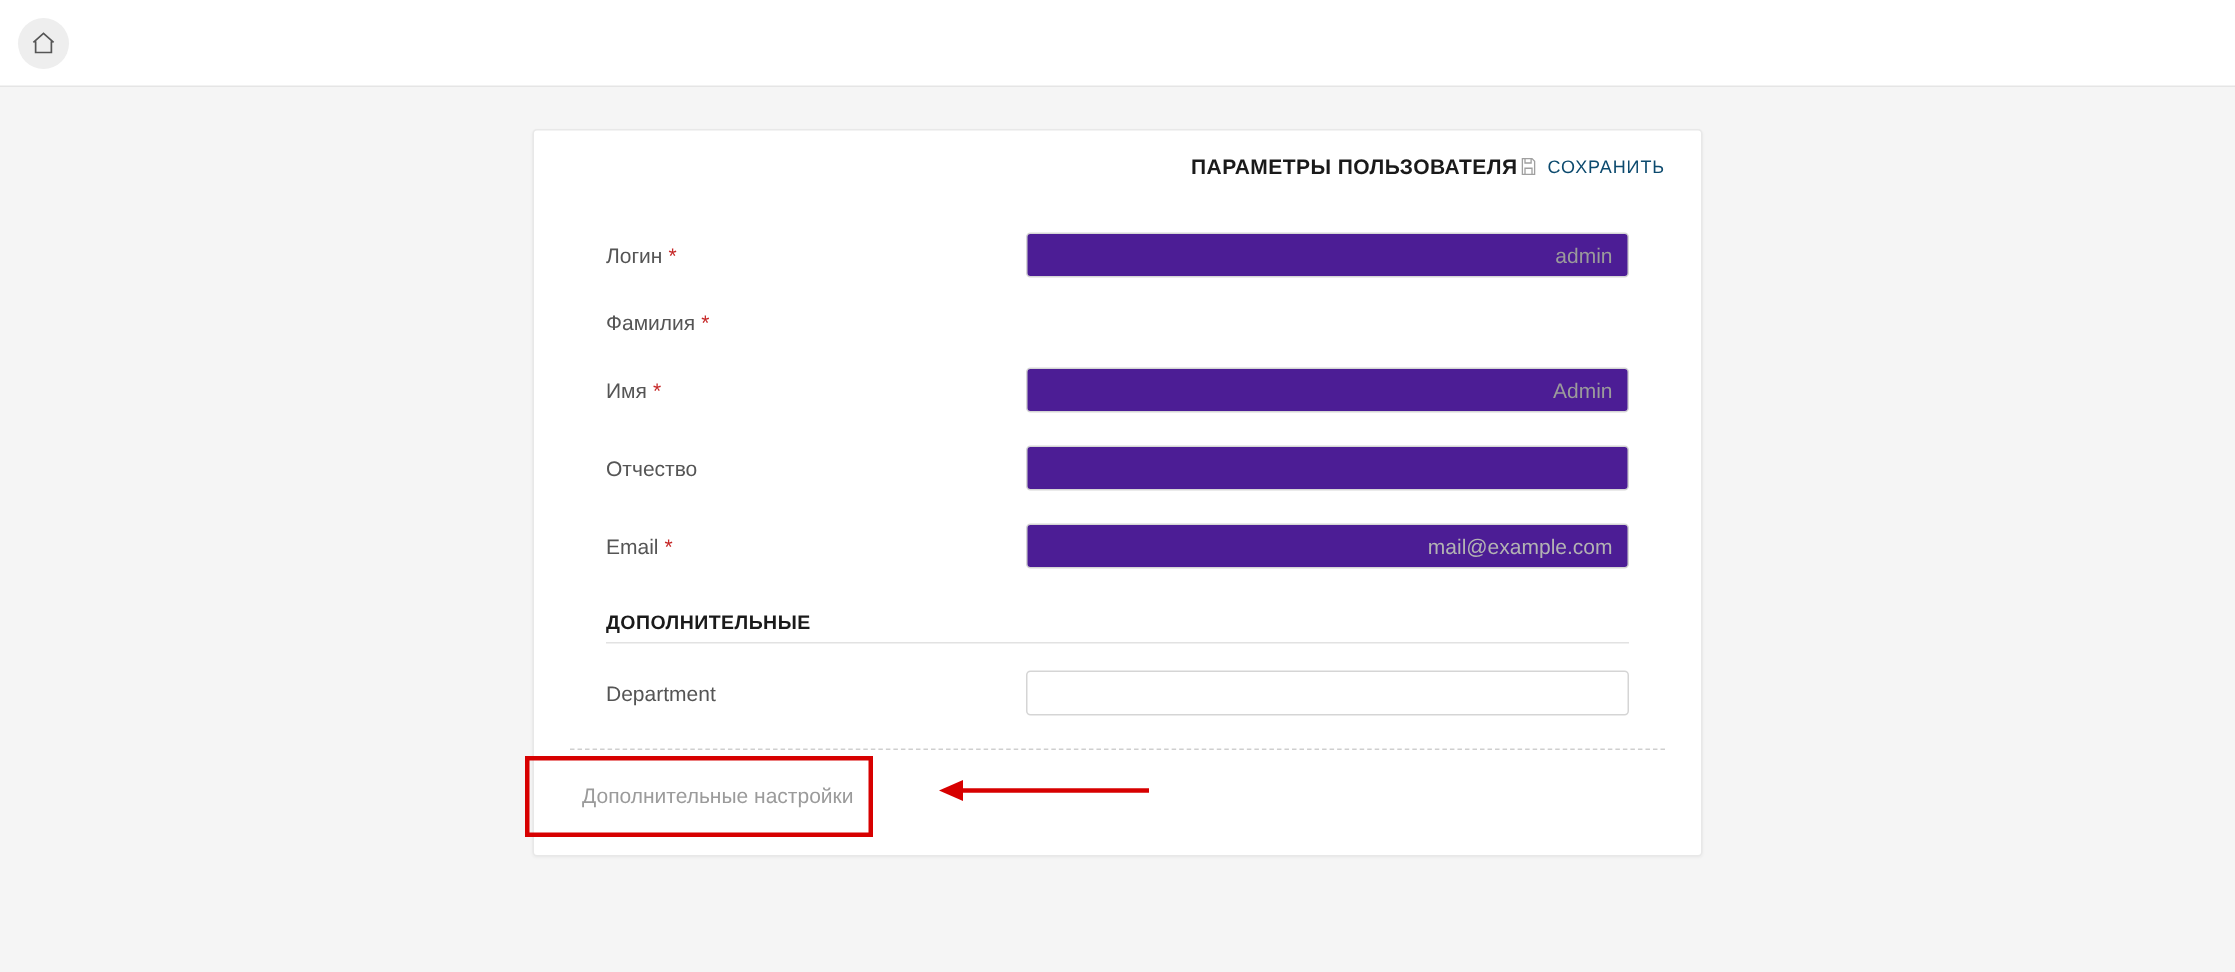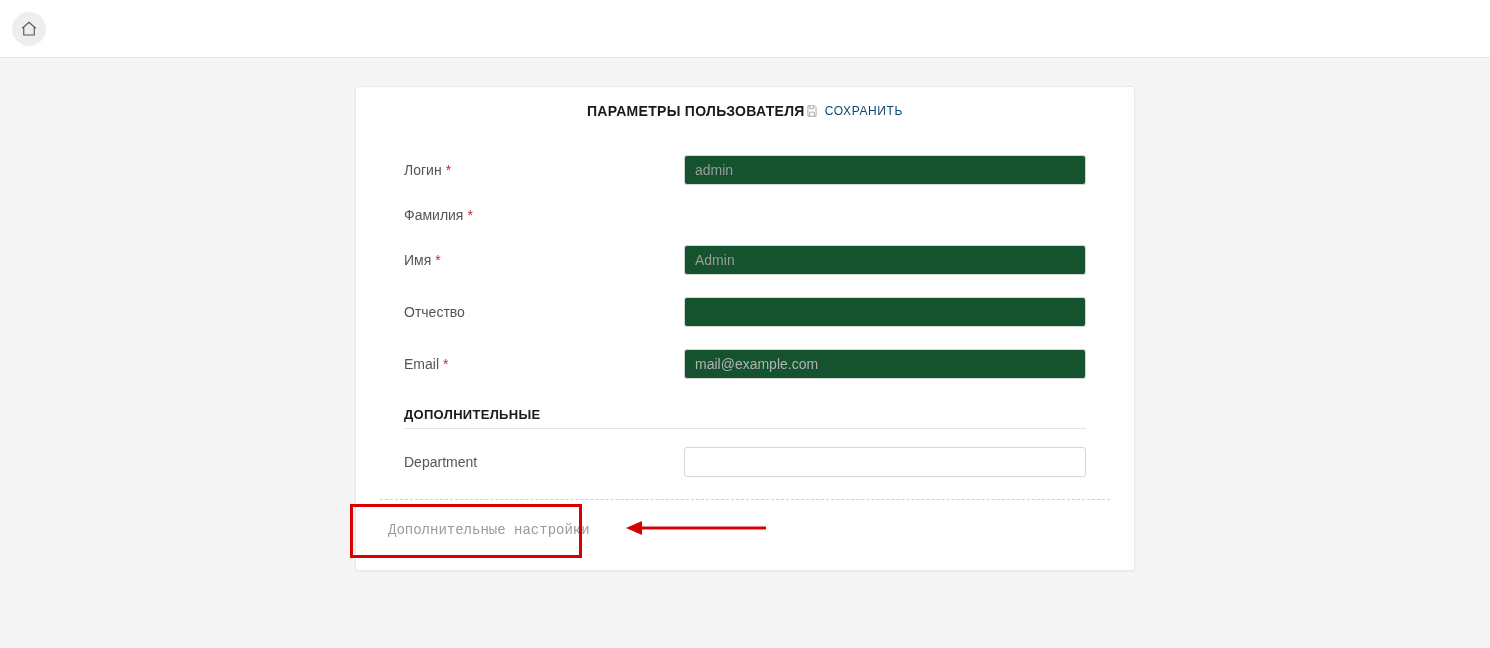--- a/index.html
+++ b/index.html
@@ -39,21 +39,21 @@
     width: 780px;
     background: #fff;
     border: 1px solid #e8e8e8;
     border-radius: 3px;
     box-shadow: 0 1px 2px rgba(0,0,0,0.04);
     padding: 16px 24px 24px 24px;
     position: relative;
   }
   .card-head {
     display: flex;
-    justify-content: center;
+    justify-content: flex-end;
     align-items: center;
     margin-bottom: 36px;
   }
   .card-title {
     font-size: 14px;
     font-weight: 700;
     letter-spacing: .3px;
     color: #1a1a1a;
   }
   .save-btn {
@@ -81,22 +81,23 @@
     flex: 1;
     height: 30px;
     border: 1px solid #d5d5d5;
     border-radius: 3px;
     padding: 4px 10px;
     font-size: 14px;
     color: #9b9b9b;
     background: #fff;
   }
   .form-input.readonly {
-    background: #14532d;
+    background: #4c1d95;
     color: #9b9b9b;
+    text-align: right;
   }
   .form-input::placeholder { color: #b3b3b3; }
   .section-title {
     font-size: 13px;
     font-weight: 700;
     color: #1a1a1a;
     letter-spacing: .3px;
     margin: 28px 0 8px 0;
     padding-bottom: 6px;
     border-bottom: 1px solid #e2e2e2;
@@ -105,21 +106,20 @@
     border: none;
     border-top: 1px dashed #cfcfcf;
     margin: 22px 0 14px 0;
   }
   .extra-link {
     display: inline-block;
     font-size: 14px;
     color: #9b9b9b;
     cursor: pointer;
     padding: 8px 8px;
-    font-family: Liberation Mono, monospace;
   }
   
   .highlight-box {
     position: absolute;
     border: 3px solid #d70000;
     pointer-events: none;
   }
   .arrow-annot {
     position: absolute;
     pointer-events: none;

